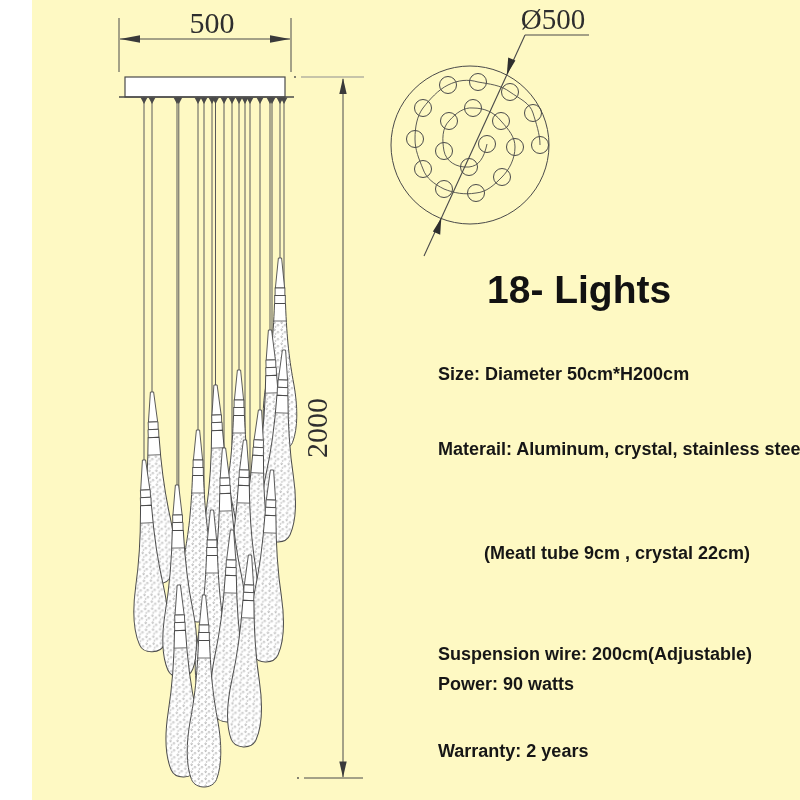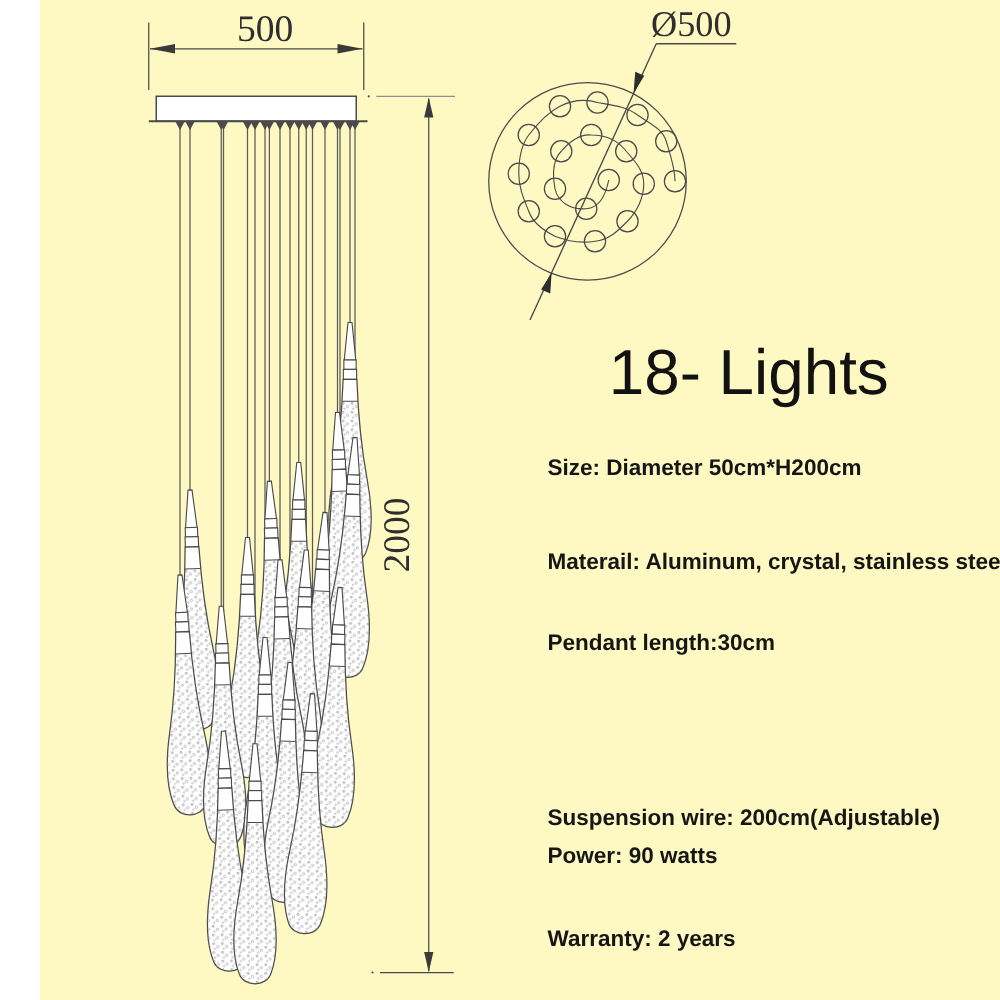--- a/index.html
+++ b/index.html
@@ -1,20 +1,20 @@
 <!DOCTYPE html>
 <html><head>
 <meta charset="utf-8">
 <style>
   html,body{margin:0;padding:0;background:#fff;}
   #page{position:relative;width:768px;height:800px;background:#fef9c3;overflow:hidden;
         font-family:"Liberation Sans",sans-serif;margin-left:32px;}
   svg text{font-family:"Liberation Serif",serif;fill:#2e2e2e;}
   .specs{position:absolute;left:0;top:0;width:800px;height:800px;pointer-events:none;}
-  .title{position:absolute;left:455px;top:268px;font-size:51px;font-weight:400;color:#121212;
+  .title{position:absolute;left:455px;top:268px;font-size:39px;font-weight:700;color:#121212;
          letter-spacing:0px;white-space:nowrap;}
   .spec-line{position:absolute;left:406px;font-size:18px;font-weight:700;color:#161616;
              white-space:nowrap;}
   .sl0{top:364px;}
   .sl1{top:439px;}
   .sl2{top:504px;}
   .sl3{top:543px;left:452px;}
   .sl4{top:644px;}
   .sl5{top:674px;text-align:center;}
   .sl6{top:741px;}
@@ -192,19 +192,19 @@
         <text x="521" y="29" text-anchor="middle" font-size="29">Ø500</text>
       </g>
     </g>
   </svg>
 
   
   <div class="specs">
     <div class="title">18- Lights</div>
     <div class="spec-line sl0">Size: Diameter 50cm*H200cm</div>
     <div class="spec-line sl1">Materail: Aluminum, crystal, stainless steel</div>
-    <div class="spec-line sl2">Pendant length:30cm</div>
+    <div class="spec-line sl3">(Meatl tube 9cm , crystal 22cm)</div>
     <div class="spec-line sl4">Suspension wire: 200cm(Adjustable)</div>
     <div class="spec-line sl5">Power: 90 watts</div>
     <div class="spec-line sl6">Warranty: 2 years</div>
   </div>
 
 </div>
 
 </body></html>

